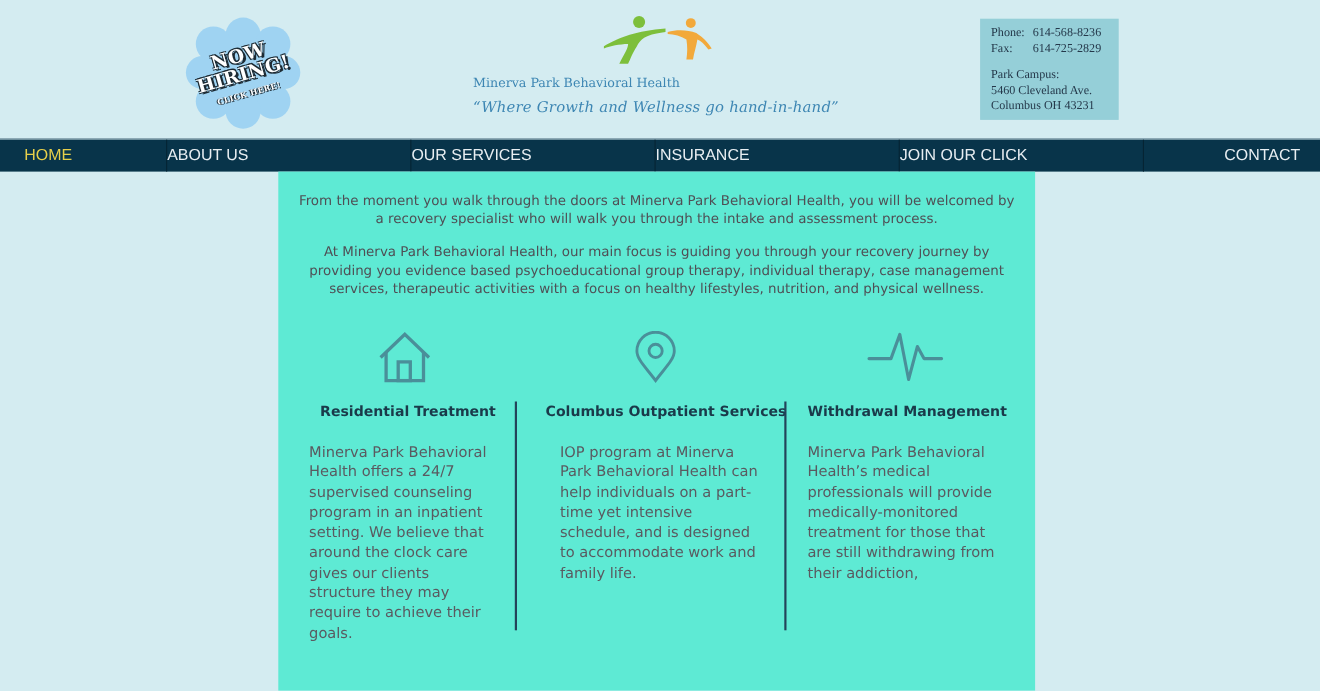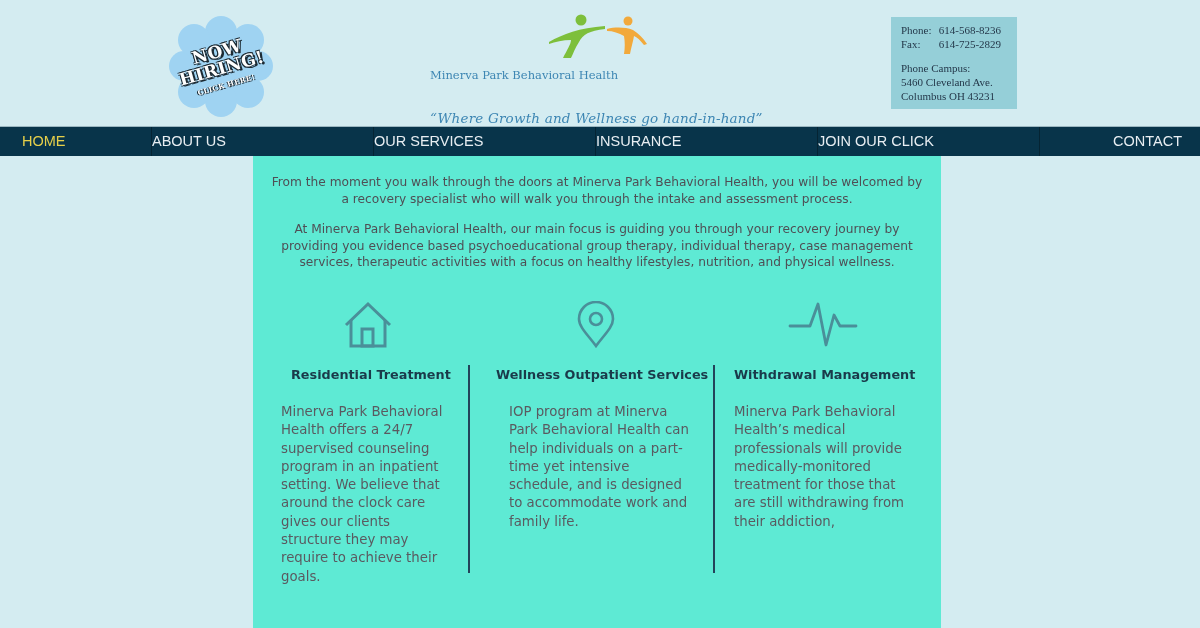--- a/index.html
+++ b/index.html
@@ -12,21 +12,21 @@
   .hiring .txt { position: absolute; left: 0; top: 0; width: 106px; height: 104px; transform: rotate(-16deg);
     display: flex; flex-direction: column; align-items: center; justify-content: center; }
   .hiring .t1, .hiring .t2 { font-family: "DejaVu Serif", serif; font-weight: bold; color: #fff; font-size: 17px; line-height: 17px;
     text-shadow: 2px 2px 0 #1c2a33, -1px -1px 0 #1c2a33, 1px -1px 0 #1c2a33, -1px 1px 0 #1c2a33; letter-spacing: 0.5px; }
   .hiring .t3 { font-family: "DejaVu Serif", serif; font-weight: bold; color: #fff; font-size: 7px; margin-top: 4px;
     text-shadow: 1px 1px 0 #1c2a33, -1px 0 0 #1c2a33; letter-spacing: 0.5px; }
 
   .logo { position: absolute; left: 430px; top: 8px; width: 340px; height: 112px; text-align: left; }
   .logo svg { display: block; margin: 4px auto 0; }
   .logo .name { font-family: "DejaVu Serif", serif; color: #3d86b3; font-size: 11.5px; margin-top: 8px; }
-  .logo .tagline { font-family: "DejaVu Serif", serif; font-style: italic; color: #3d86b3; font-size: 13.5px; margin-top: 28px; letter-spacing: 0.2px; }
+  .logo .tagline { font-family: "DejaVu Serif", serif; font-style: italic; color: #3d86b3; font-size: 13.5px; margin-top: 8px; letter-spacing: 0.2px; }
 
   .contact-box { position: absolute; left: 891px; top: 17px; width: 126px; height: 92px; background: #95cfd8;
     padding: 6px 10px; font-family: "Liberation Serif", serif; font-size: 11px; color: #24384a; line-height: 14px; }
   .contact-box .row { white-space: nowrap; }
   .contact-box .lbl { display: inline-block; width: 35px; }
   .contact-box .gap { height: 10px; }
 
   .nav { position: absolute; left: 0; top: 126px; width: 1200px; height: 30px; background: #08344a; display: flex;
     border-top: 1px solid #9bb7c1; }
   .nav .item { height: 29px; line-height: 29px; color: #e8eef2; font-family: "Liberation Sans", sans-serif; font-size: 14.5px;
@@ -80,21 +80,21 @@
       <path d="M62 17 C 70 15, 80 15, 88 18 C 94 22, 98 26, 102 32 L 99 33 C 95 28, 92 25, 89 24 C 88 30, 86 36, 85 42 L 79 42 C 80 36, 80 30, 79 24 C 74 21, 68 19, 62 19 Z" fill="#f2a93b"></path>
     </svg>
     <div class="name">Minerva Park Behavioral Health</div>
     <div class="tagline">“Where Growth and Wellness go hand-in-hand”</div>
   </div>
 
   <div class="contact-box">
     <div class="row"><span class="lbl">Phone:</span> <span>614-568-8236</span></div>
     <div class="row"><span class="lbl">Fax:</span> <span>614-725-2829</span></div>
     <div class="gap"></div>
-    <div class="row">Phone Campus:</div>
+    <div class="row">Park Campus:</div>
     <div class="row">5460 Cleveland Ave.</div>
     <div class="row">Columbus OH 43231</div>
   </div>
 </div>
 
 <nav class="nav">
   <div class="item active" style="width:152px;text-align:left;padding-left:22px;">HOME</div>
   <div class="item" style="width:222px;">ABOUT US</div>
   <div class="item" style="width:222px;">OUR SERVICES</div>
   <div class="item" style="width:222px;">INSURANCE</div>
@@ -121,21 +121,21 @@
       <path d="M20 45 C 12 34, 3 26, 3 18 A 17 17 0 0 1 37 18 C 37 26, 28 34, 20 45 Z"></path>
       <circle cx="20" cy="18" r="6"></circle>
     </g>
   </svg>
 
   <svg class="icon" style="left:535px;top:143px;" width="70" height="50" viewBox="0 0 70 50">
     <polyline points="2,27 22,27 30,5 38,46 46,16 52,27 68,27" fill="none" stroke="#4a8f99" stroke-width="2.8" stroke-linejoin="round" stroke-linecap="round"></polyline>
   </svg>
 
   <div class="col-title" style="left:38px;top:211px;">Residential Treatment</div>
-  <div class="col-title" style="left:243px;top:211px;">Wellness Outpatient Services</div>
+  <div class="col-title" style="left:243px;top:211px;">Columbus Outpatient Services</div>
   <div class="col-title" style="left:481px;top:211px;">Withdrawal Management</div>
 
   <div class="divider" style="left:215px;top:209px;height:208px;"></div>
   <div class="divider" style="left:460px;top:209px;height:208px;"></div>
 
   <div class="col-text" style="left:28px;top:247px;width:168px;">Minerva Park Behavioral Health offers a 24/7 supervised counseling program in an inpatient setting. We believe that around the clock care gives our clients structure they may require to achieve their goals.</div>
   <div class="col-text" style="left:256px;top:247px;width:180px;">IOP program at Minerva Park Behavioral Health can help individuals on a part-time yet intensive schedule, and is designed to accommodate work and family life.</div>
   <div class="col-text" style="left:481px;top:247px;width:180px;">Minerva Park Behavioral Health’s medical professionals will provide medically-monitored treatment for those that are still withdrawing from their addiction,</div>
 </main>
 

